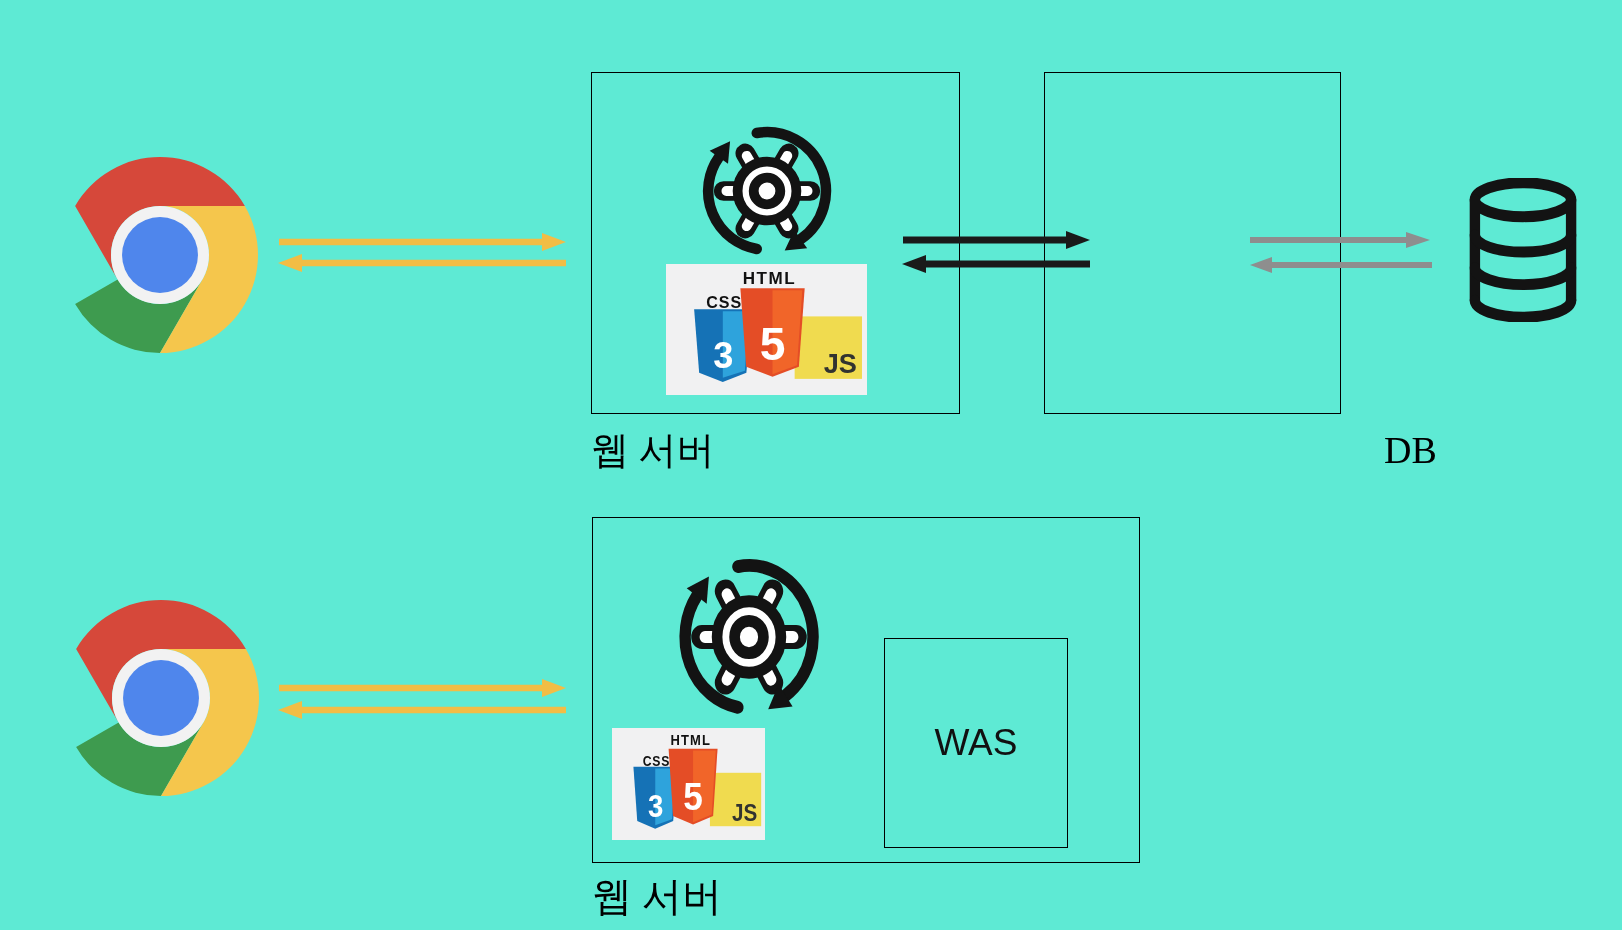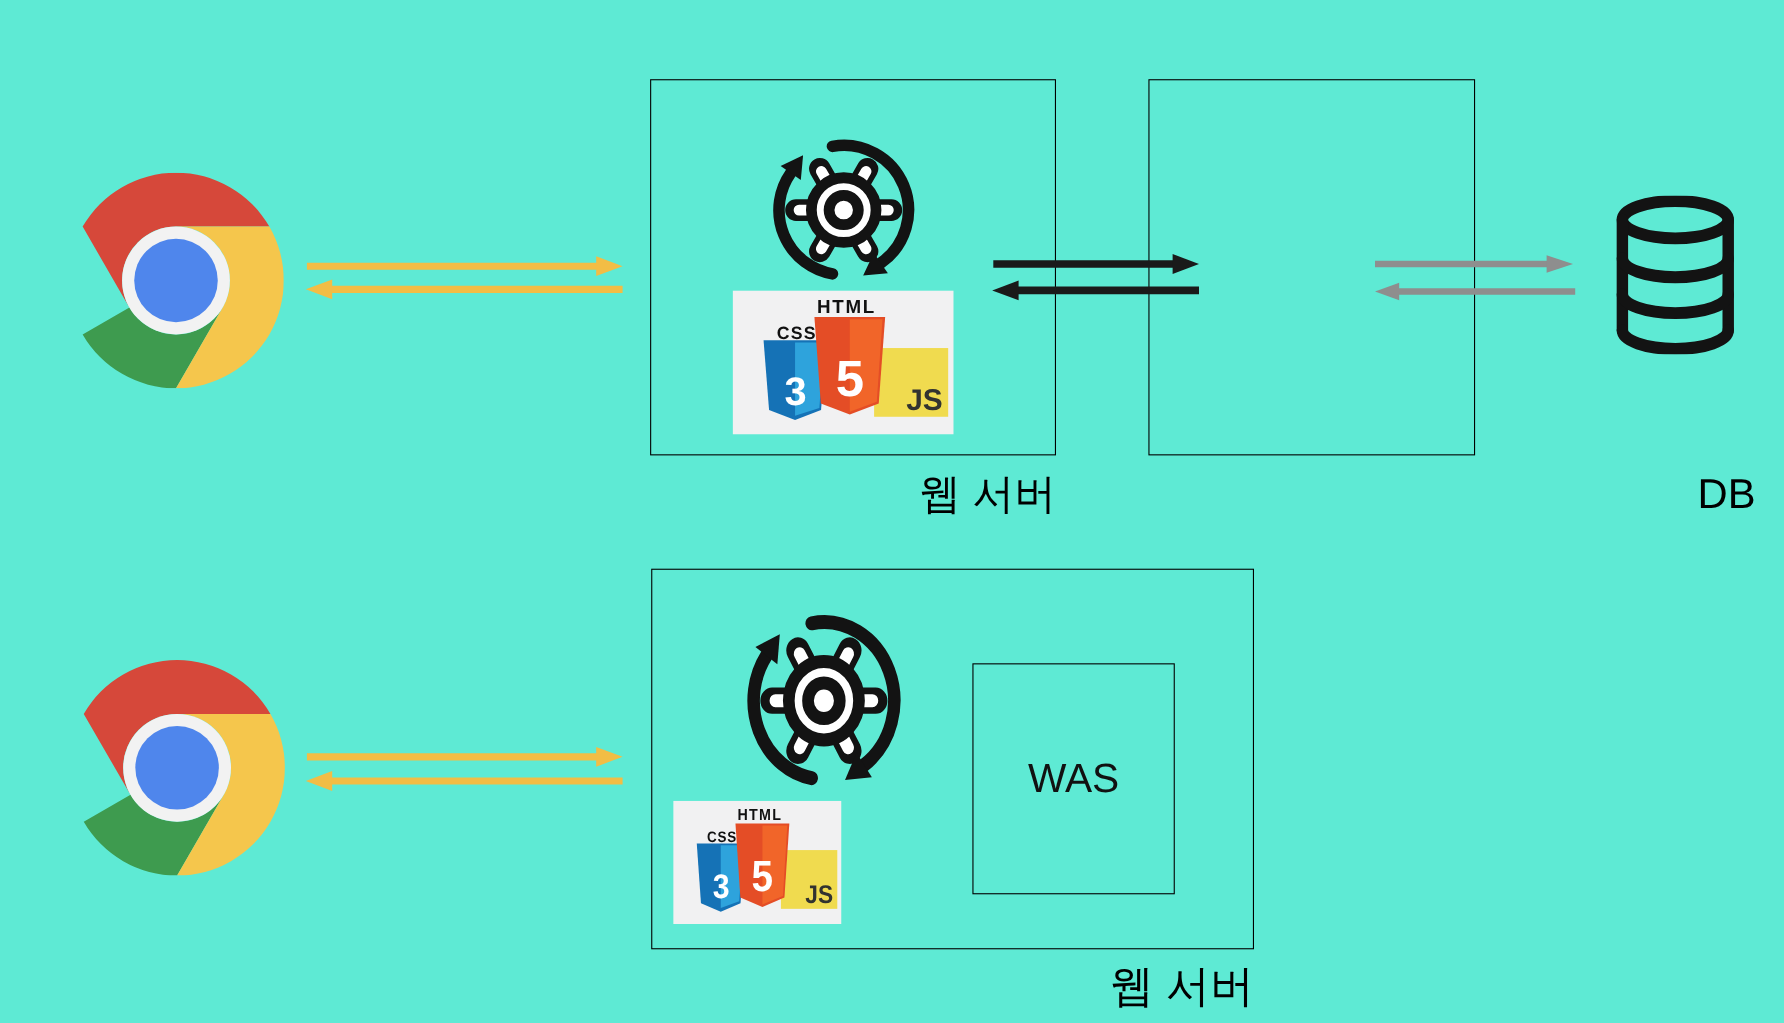--- a/index.html
+++ b/index.html
@@ -16,24 +16,24 @@
   .server-box {
     position: absolute;
     border: 1.6px solid #000;
     background: transparent;
     box-sizing: border-box;
     z-index: 1;
   }
   .label {
     position: absolute;
     color: #000;
-    text-align: right;
+    text-align: left;
     white-space: nowrap;
     z-index: 3;
-    font-family: Liberation Sans, sans-serif;
+    font-family: Liberation Serif, serif;
   }
   .label-top { font-size: 38px; line-height: 48px; }
   .label-bottom { font-size: 40px; line-height: 50px; }
   .was-box {
     position: absolute;
     border: 1.6px solid #000;
     box-sizing: border-box;
     display: flex;
     align-items: center;
     justify-content: center;
@@ -142,21 +142,21 @@
     <g fill="none" stroke-width="8" stroke-linecap="round" stroke="#131313">
       <ellipse cx="50" cy="16" rx="37" ry="12.5"></ellipse>
       <path d="M13,16 V90 M87,16 V90"></path>
       <path d="M13,42 A37,12.5 0 0 0 87,42"></path>
       <path d="M13,66 A37,12.5 0 0 0 87,66"></path>
       <path d="M13,90 A37,12.5 0 0 0 87,90"></path>
     </g>
   </svg>
 
   <div class="label label-top" style="left:591px; top:426px; width:369px;">웹 서버</div>
-  <div class="label label-top" style="left:1468px; top:426px; width:128px;">DB</div>
+  <div class="label label-top" style="left:1384px; top:426px; width:128px;">DB</div>
 
   <svg class="abs" viewBox="0 0 48 48" style="left:63px; top:600px; width:196px; height:196px;">
     <path d="M3.2154 36A24 24 0 0 0 24 48l10.3923-18v-.0055a11.9852 11.9852 0 0 1-20.7657.0147z" fill="#3E9B4F"></path>
     <path d="M24 12h20.7846a24 24 0 0 0-41.5692.0007L13.6077 30l.0048-.0012A11.985 11.985 0 0 1 24 12z" fill="#D6483A"></path>
     <path d="M34.3913 29.9947 24 48a24 24 0 0 0 20.7846-36H24v.0055a11.9852 11.9852 0 0 1 10.3913 17.9892z" fill="#F5C64C"></path>
     <circle cx="24" cy="24" r="12" fill="#F2F2F2"></circle>
     <circle cx="24" cy="24" r="9.3" fill="#4F86EC"></circle>
   </svg>
 
   <svg class="abs arrows" viewBox="0 0 292 46" style="left:276px; top:676px; width:292px; height:46px;">
@@ -202,19 +202,19 @@
       <rect x="128" y="52" width="67" height="62" fill="#F0DB4F"></rect>
       <text class="js-word" x="190" y="108" text-anchor="end" fill="#323330">JS</text>
     </g>
     <g>
       <path d="M74,24 L138,24 L132.2,102 L106,112 L79.8,102 Z" fill="#E44D26"></path>
       <path d="M106,26 L135.6,26 L130.4,100.5 L106,109.5 Z" fill="#F16529"></path>
       <text class="num5" x="106" y="95" text-anchor="middle" fill="#ffffff">5</text>
     </g>
   </svg>
 
-  <div class="was-box" style="left:884px; top:603px; width:184px; height:210px;">
+  <div class="was-box" style="left:884px; top:638px; width:184px; height:210px;">
     <span>WAS</span>
   </div>
 
   <div class="label label-bottom" style="left:592px; top:872px; width:548px;">웹 서버</div>
 
 </div>
 
 </body></html>

